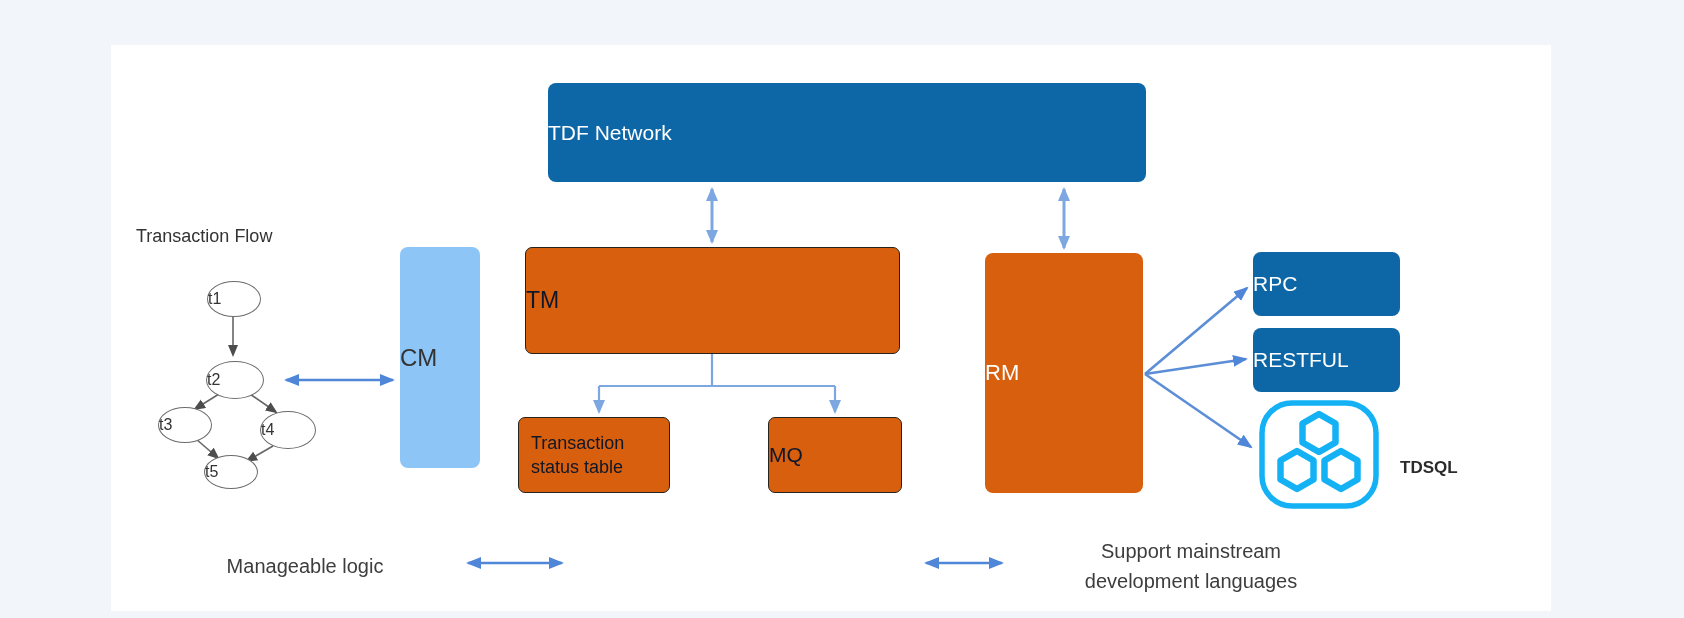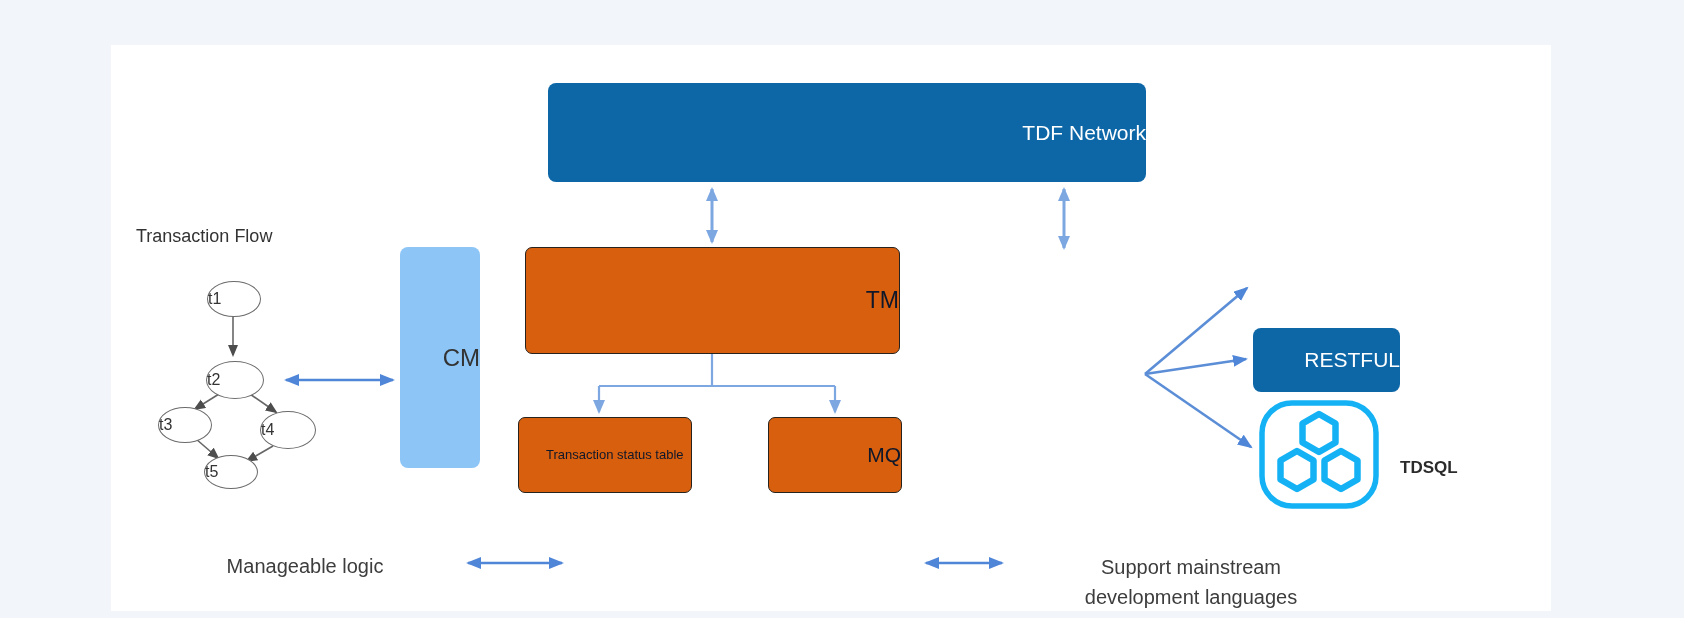--- a/index.html
+++ b/index.html
@@ -1,20 +1,20 @@
 <!DOCTYPE html>
 <html style="--page_bg: #f2f5f9; --card_bg: #ffffff; --brand_blue: #0d67a7; --brand_orange: #d85f0e; --cm_blue: #8cc5f6; --arrow_blue: #4f86d8; --arrow_light_blue: #7da7e1; --tdsql_cyan: #14b2f5; --flow_stroke: #666666; --text_dark: #333333;"><head>
 <meta charset="utf-8">
 <style>
   html,body{margin:0;padding:0;background:#f2f5f9;}
   body{font-family:"Liberation Sans", sans-serif; width:1684px; height:618px; overflow:hidden;}
   .stage{position:relative; width:1684px; height:618px; background:var(--page_bg,#f2f5f9);}
   .card{position:absolute; left:111px; top:45px; width:1440px; height:566px; background:var(--card_bg,#ffffff);}
   .abs{position:absolute;}
-  .box{position:absolute; display:flex; align-items:center; justify-content:flex-end; box-sizing:border-box; text-align:center;}
+  .box{position:absolute; display:flex; align-items:center; justify-content:flex-start; box-sizing:border-box; text-align:center;}
   .blue{background:var(--brand_blue,#0d67a7); color:#fff; border-radius:8px;}
   .orange{background:var(--brand_orange,#d85f0e); color:#0f172a; border-radius:7px; border:1.5px solid #26221e;}
   .orange-plain{background:var(--brand_orange,#d85f0e); color:#fff; border-radius:8px;}
   .lightblue{background:var(--cm_blue,#8cc5f6); color:#333; border-radius:8px;}
   .ellipse{position:absolute; border:1.6px solid #6b6b6b; border-radius:50%; background:#fff;
            display:flex; align-items:center; color:#333; font-size:16px;}
   .caption{position:absolute; color:#3d3d3d; font-size:20px; text-align:center; line-height:30px;}
   .small-label{position:absolute; color:#3d3d3d;}
   svg.overlay{position:absolute; left:0; top:0; pointer-events:none;}
 </style>
@@ -69,29 +69,35 @@
   </div>
 
   <div class="box lightblue" style="left:400px; top:247px; width:80px; height:221px; font-size:24px;">
     <span>CM</span>
   </div>
 
   <div class="box orange" style="left:525px; top:247px; width:375px; height:107px; font-size:23px;">
     <span>TM</span>
   </div>
 
-  <div class="box orange" style="left:518px; top:417px; width:174px; height:76px; font-size:13px; justify-content:flex-start; padding-left:27px; text-align:left; line-height:24px;">
+  <div class="box orange" style="left:518px; top:417px; width:152px; height:76px; font-size:18px; justify-content:flex-start; padding-left:12px; text-align:left; line-height:24px;">
     <span>Transaction status table</span>
   </div>
 
   <div class="box orange" style="left:768px; top:417px; width:134px; height:76px; font-size:21px;">
     <span>MQ</span>
   </div>
 
+  <div class="box orange-plain" style="left:985px; top:253px; width:158px; height:240px; font-size:22px;">
+    <span>RM</span>
+  </div>
 
+  <div class="box blue" style="left:1253px; top:252px; width:147px; height:64px; font-size:21px;">
+    <span>RPC</span>
+  </div>
 
   <div class="box blue" style="left:1253px; top:328px; width:147px; height:64px; font-size:21px;">
     <span>RESTFUL</span>
   </div>
 
   <svg class="abs" style="left:1258px; top:399px;" width="122" height="111" viewBox="0 0 122 111">
     <g fill="none" stroke="#14b2f5">
       <rect x="4" y="4" width="114" height="103" rx="30" stroke-width="5.5"></rect>
       <polygon stroke-width="6.5" stroke-linejoin="round" points="61,15 77.5,24.5 77.5,43.5 61,53 44.5,43.5 44.5,24.5"></polygon>
       <polygon stroke-width="6.5" stroke-linejoin="round" points="39,52 55.5,61.5 55.5,80.5 39,90 22.5,80.5 22.5,61.5"></polygon>
@@ -113,14 +119,14 @@
     <span>t3</span>
   </div>
   <div class="ellipse" style="left:260px; top:411px; width:54px; height:36px;">
     <span>t4</span>
   </div>
   <div class="ellipse" style="left:204px; top:455px; width:52px; height:32px;">
     <span>t5</span>
   </div>
 
   <div class="caption" style="left:195px; top:551px; width:220px;">Manageable logic</div>
-  <div class="caption" style="left:1058px; top:536px; width:266px;margin-top:16px;">Support mainstream development languages</div>
+  <div class="caption" style="left:1058px; top:536px; width:266px;">Support mainstream development languages</div>
 </div>
 
 </body></html>

